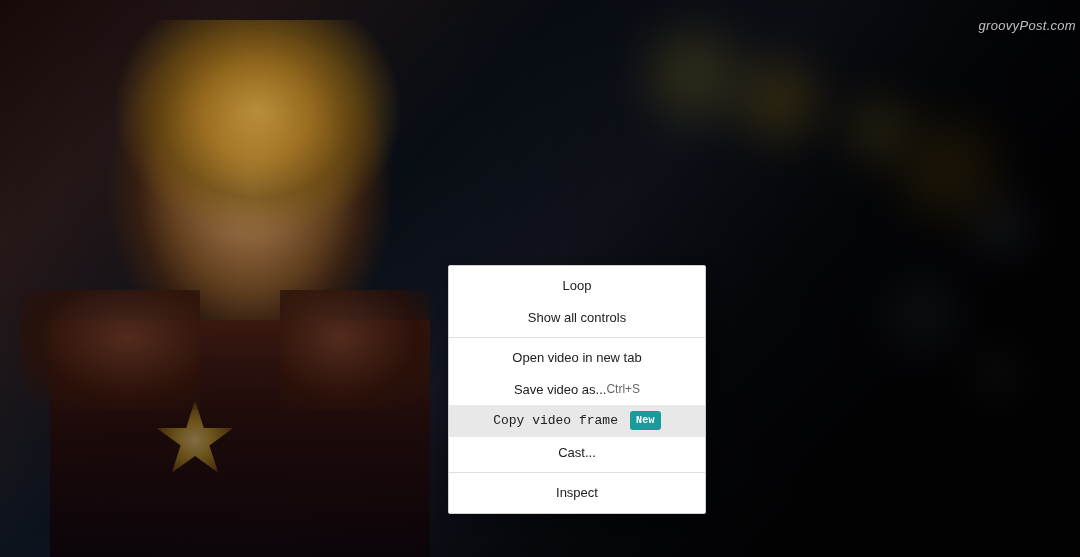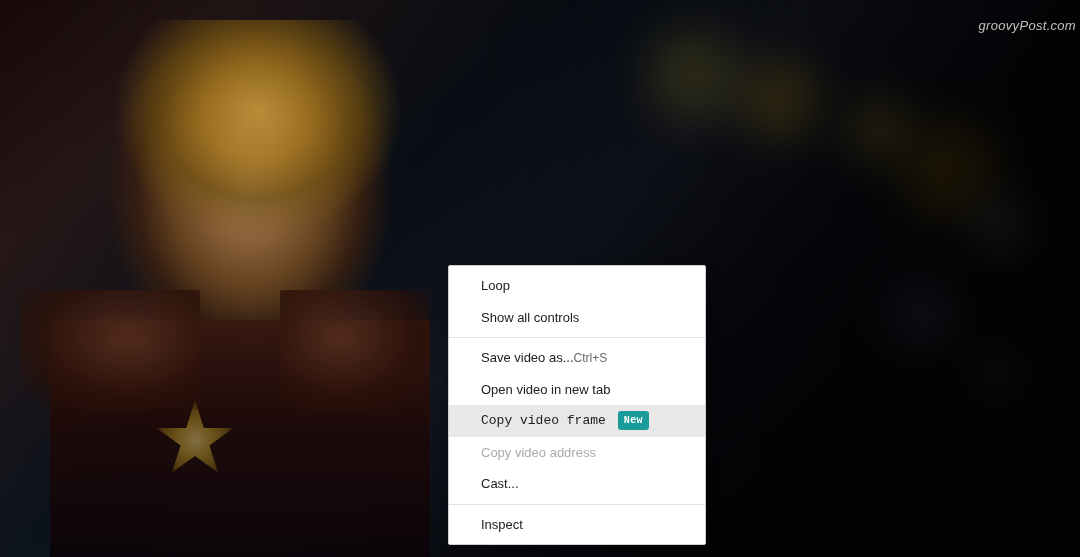--- a/index.html
+++ b/index.html
@@ -61,22 +61,22 @@
       border: 1px solid #d0d0d0;
       box-shadow: 2px 4px 14px rgba(0,0,0,0.28);
       z-index: 100;
       border-radius: 2px;
       padding: 4px 0;
     }
 
     .menu-item {
       display: flex;
       align-items: center;
-      justify-content: flex-start;
-      padding: 6px 32px;
+      justify-content: center;
+      padding: 6px 24px;
       font-size: 13px;
       color: #202020;
       cursor: pointer;
       white-space: nowrap;
       line-height: 1.5;
     }
 
     .menu-item.highlighted {
       background: #e8e8e8;
       font-family: Liberation Mono, monospace;
@@ -151,38 +151,33 @@
       </span>
     </div>
     <div class="menu-item">
       <span class="menu-item-left">
         <span>Show all controls</span>
       </span>
     </div>
     <div class="menu-divider"></div>
     <div class="menu-item">
       <span class="menu-item-left">
+        <span>Open video in new tab</span>
+      </span>
+    </div>
+    <div class="menu-item">
+      <span class="menu-item-left">
         <span>Save video as...</span>
       </span>
       <span class="shortcut">Ctrl+S</span>
-    </div>
-    <div class="menu-item">
-      <span class="menu-item-left">
-        <span>Open video in new tab</span>
-      </span>
     </div>
     <div class="menu-item highlighted">
       <span class="menu-item-left">
         <span>Copy video frame</span>
         <span class="badge-new">New</span>
-      </span>
-    </div>
-    <div class="menu-item disabled">
-      <span class="menu-item-left">
-        <span>Copy video address</span>
       </span>
     </div>
     <div class="menu-item">
       <span class="menu-item-left">
         <span>Cast...</span>
       </span>
     </div>
     <div class="menu-divider"></div>
     <div class="menu-item">
       <span class="menu-item-left">

